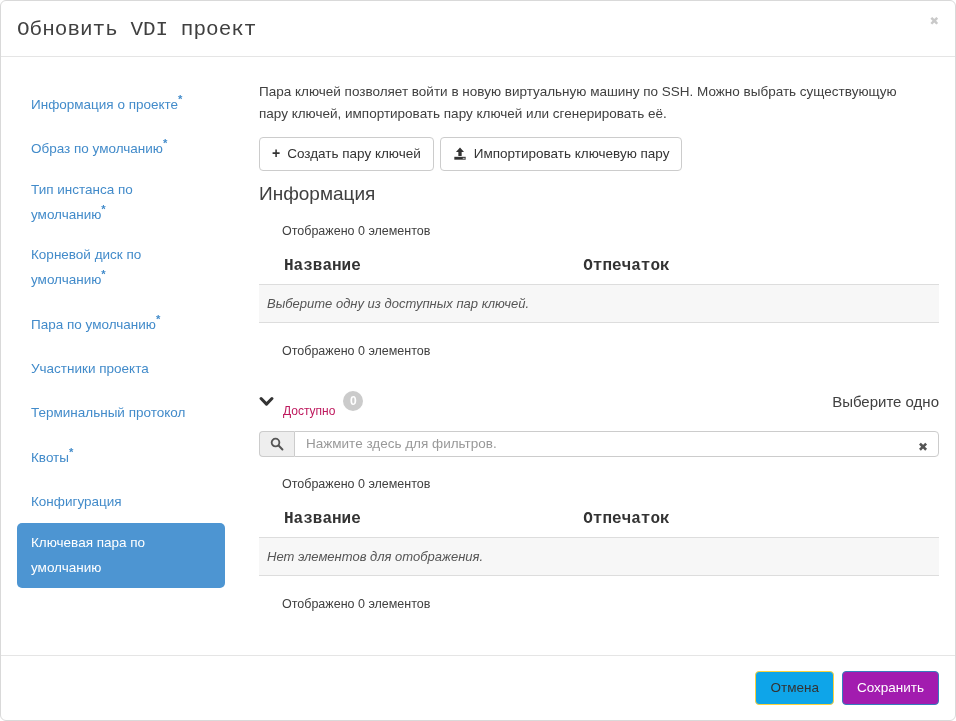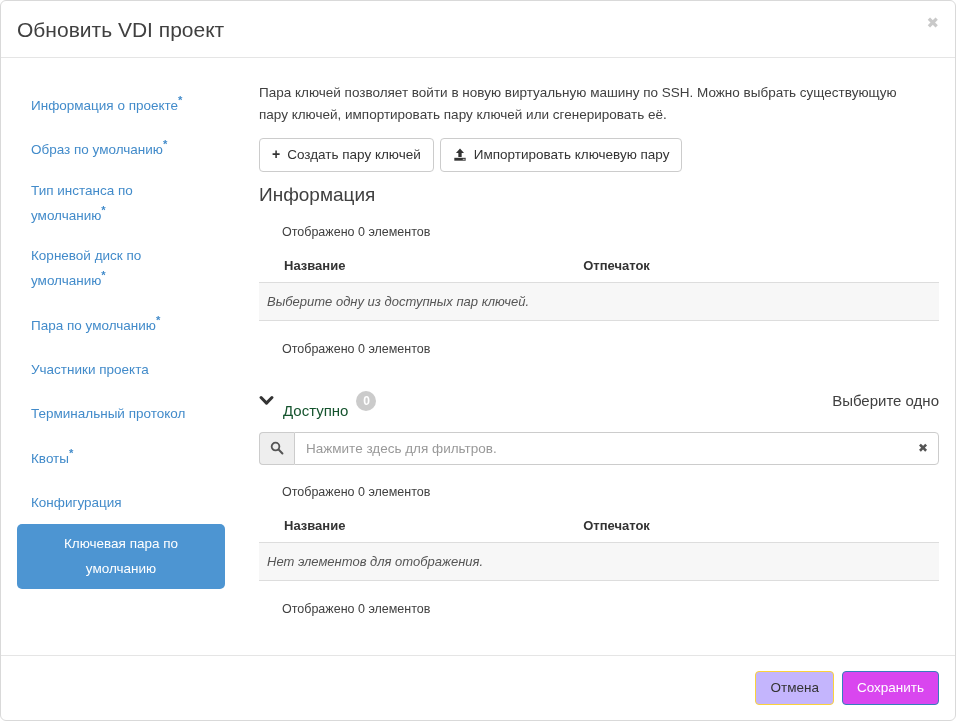--- a/index.html
+++ b/index.html
@@ -15,79 +15,81 @@
     border: 1px solid #d9d9d9;
     border-radius: 6px;
     display: flex; flex-direction: column;
   }
   
   .modal-header {
     position: relative;
     padding: 17px 16px 15px 16px;
     border-bottom: 1px solid #e5e5e5;
     flex: 0 0 auto;
+    font-family: Liberation Mono, monospace;
   }
   .modal-title { font-size: 21px; font-weight: 400; color: #404040; }
   .close-btn {
     position: absolute; top: 14px; right: 16px;
     color: #c9c9c9; font-size: 15px; font-weight: 700;
     cursor: pointer; line-height: 1;
   }
   
   .modal-body { flex: 1 1 auto; display: flex; padding: 24px 16px 0 16px; overflow: hidden; }
   
   .sidebar { width: 208px; margin-right: 34px; flex-shrink: 0; }
   .nav-item {
     padding: 10px 14px;
     font-size: 13.5px; line-height: 1.55;
     color: #428bca; cursor: pointer;
     border-radius: 5px;
   }
   .nav-item .req { color: #428bca; font-weight: 700; }
-  .nav-item.active { background: #4d95d2; color: #fff; text-align: center; }
+  .nav-item.active { background: #4d95d2; color: #fff; }
   .nav-item.active .req { color: #fff; }
   
   .content { flex: 1; min-width: 0; }
   .desc { font-size: 13.5px; line-height: 1.6; color: #404040; max-width: 655px; margin-bottom: 13px; }
   .btn-row { display: flex; gap: 6px; margin-bottom: 10px; }
   .btn-default {
     display: inline-flex; align-items: center; gap: 7px;
     background: #fff; border: 1px solid #ccc; border-radius: 4px;
     padding: 6px 12px; font-size: 13.5px; color: #333;
     font-family: inherit; cursor: pointer; line-height: 1.4;
   }
   .plus-glyph { font-weight: 800; font-size: 14px; color: #333; }
   .section-title { font-size: 19px; font-weight: 400; color: #404040; margin: 12px 0 19px 0; }
   .count-line { font-size: 12.5px; color: #404040; margin-left: 23px; }
   table.kp-table { width: 100%; border-collapse: collapse; margin: 13px 0 0 0; }
   table.kp-table th {
-    text-align: left; font-size: 13px; font-weight: 700; color: #333;
+    text-align: left; font-size: 16px; font-weight: 700; color: #333;
     padding: 6px 8px 9px 25px;
+    font-family: Liberation Mono, monospace;
   }
   table.kp-table th.col-name { width: 44%; }
   table.kp-table td.empty-cell {
     background: #f7f7f7;
     border-top: 1px solid #ddd; border-bottom: 1px solid #ddd;
     font-style: italic; font-size: 13px; color: #555;
     padding: 11px 8px;
   }
   .after-table { margin-top: 21px; }
   
   .avail-header { display: flex; align-items: center; margin-top: 27px; }
   .chevron { display: inline-flex; cursor: pointer; margin-right: 9px; }
-  .avail-title { font-size: 15px; font-weight: 400; color: #14532d; margin-top: 19px; }
+  .avail-title { font-size: 12px; font-weight: 400; color: #be185d; margin-top: 19px; }
   .badge {
     display: inline-block; min-width: 20px; height: 20px;
     background: #cbcbcb; color: #fff;
     border-radius: 10px; font-size: 12px; font-weight: 700;
     line-height: 20px; text-align: center; margin-left: 8px;
   }
   .select-hint { margin-left: auto; font-size: 15px; color: #404040; }
   
-  .search-row { display: flex; position: relative; margin-top: 13px; height: 33px; }
+  .search-row { display: flex; position: relative; margin-top: 13px; height: 26px; }
   .search-addon {
     width: 35px; background: #eee; border: 1px solid #ccc; border-right: 0;
     border-radius: 4px 0 0 4px;
     display: flex; align-items: center; justify-content: center; cursor: pointer;
   }
   .search-input {
     flex: 1; border: 1px solid #ccc; border-radius: 0 4px 4px 0;
     padding: 6px 32px 6px 11px; font-size: 13.5px; color: #404040;
     font-family: inherit; outline: none;
   }
@@ -101,22 +103,22 @@
   .modal-footer {
     flex: 0 0 auto;
     border-top: 1px solid #e5e5e5;
     padding: 15px 16px;
     display: flex; justify-content: flex-end; gap: 8px;
   }
   .btn-footer {
     border-radius: 4px; padding: 6px 14px; font-size: 13.5px;
     font-family: inherit; cursor: pointer; line-height: 1.45; border: 1px solid transparent;
   }
-  .btn-cancel { background: #c4b5fd; border-color: #fbd23c; color: #333; }
-  .btn-save { background: #d946ef; border-color: #357ebd; color: #fff; }
+  .btn-cancel { background: #0ea5e9; border-color: #fbd23c; color: #333; }
+  .btn-save { background: #a21caf; border-color: #357ebd; color: #fff; }
 </style>
 </head>
 <body>
 
 <div class="modal">
 
   <div class="modal-header">
     <div class="modal-title">Обновить VDI проект</div>
     <span class="close-btn">✖</span>
   </div>

